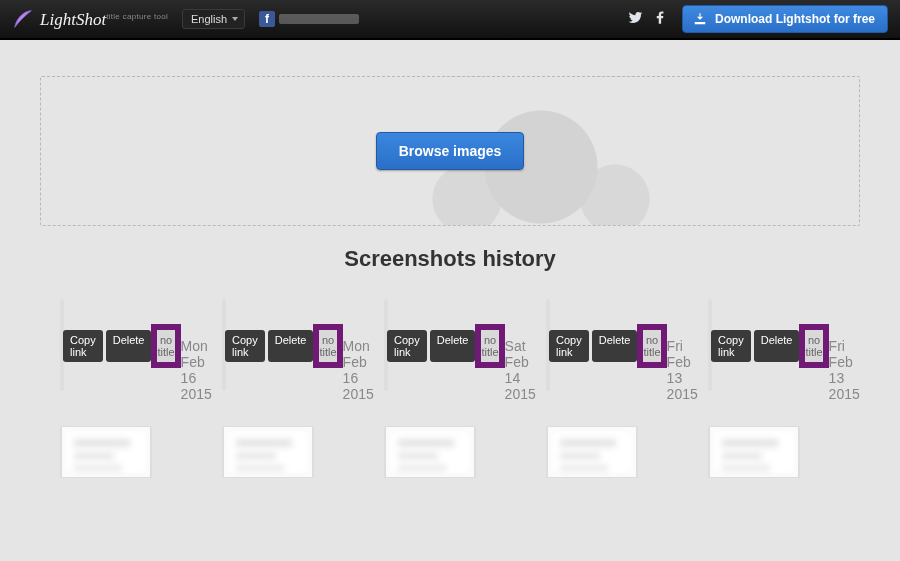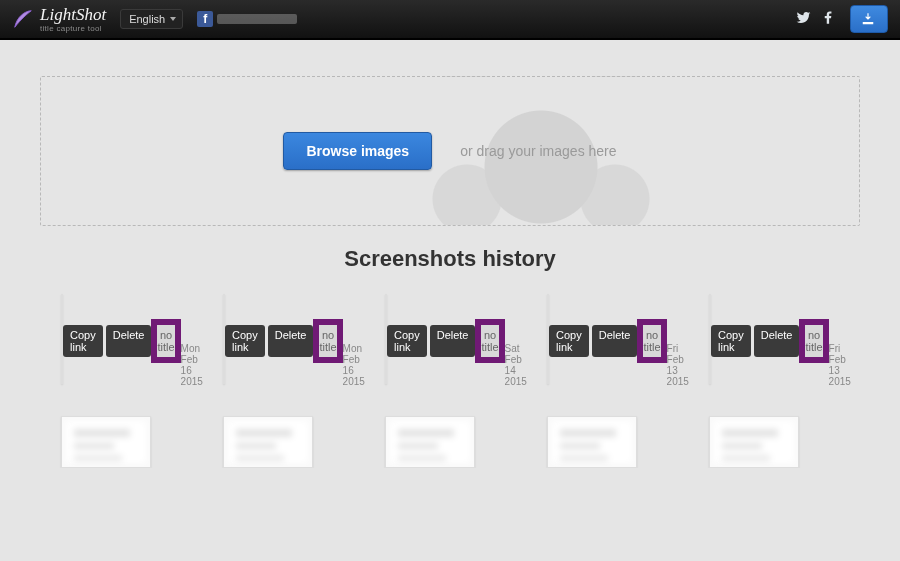--- a/index.html
+++ b/index.html
@@ -13,21 +13,21 @@
     .header {
       height: 40px;
       background: linear-gradient(to bottom, #2a2a2a, #111);
       border-bottom: 2px solid #000;
       display: flex;
       align-items: center;
       padding: 0 12px;
     }
     .logo { display: flex; align-items: center; gap: 6px; margin-right: 14px; }
     .logo svg { flex-shrink: 0; }
-    .logo-text { display: flex; flex-direction: column; line-height: 1; }
+    .logo-text { display: flex; flex-direction: row; line-height: 1; }
     .brand { font-family: Georgia, 'Times New Roman', serif; font-style: italic; color: #f3f3f3; font-size: 17px; }
     .brand-sub { font-size: 8px; color: #8a8a8a; margin-top: 2px; letter-spacing: .3px; }
     .lang-select {
       background: #222; color: #ddd; border: 1px solid #3a3a3a; border-radius: 3px;
       font-size: 11px; padding: 3px 17px 3px 8px; position: relative; margin-right: 14px;
     }
     .lang-select::after { content:""; position:absolute; right:6px; top:50%; width:0;height:0;border-left:3px solid transparent;border-right:3px solid transparent;border-top:4px solid #aaa;transform:translateY(-50%); }
     .fb-box { display:flex; align-items:center; gap:4px; }
     .fb-badge { width:16px;height:16px;background:#3b5998;color:#fff;font-weight:bold;font-size:12px;display:flex;align-items:flex-end;justify-content:center;padding-bottom:1px;border-radius:2px; }
     .fb-name { width:80px; height:10px; background:rgba(200,200,200,.35); border-radius:2px; }
@@ -84,21 +84,21 @@
         radial-gradient(ellipse at 42% 40%, #9a3d5c 18px, transparent 19px),
         linear-gradient(#6d4433,#6d4433) 0 0/100% 18px no-repeat,
         #b89b80;
     }
     .btn-row { display:flex; gap:3px; margin-bottom:4px; }
     .mini-btn { background:#3a3a3a; color:#fff; font-size:11px; padding:4px 7px; border-radius:3px; }
     .title-input {
       width:120px; background:#d9d9d9; border:6px solid #701a75; text-align:center;
       font-size:11px; color:#666; padding:4px 0; margin-bottom:5px;
     }
-    .date { font-size:10px; color:#888;margin-top:44px; }
+    .date { font-size:14px; color:#888;margin-top:44px; }
     .grid2 { display:flex; justify-content:center; gap:32px; padding:0 40px; margin-top:4px; }
     .grid2 .thumb { height:52px; margin-bottom:0; }
   </style>
 </head>
 <body>
 
 <div class="header">
   <div class="logo">
     <svg width="22" height="22" viewBox="0 0 24 24">
       <path d="M3 21 C 5 10, 14 3, 21 3 C 17 6, 10 12, 3 21 Z" fill="#b18be0" stroke="#8d5fd3" stroke-width="1"></path>
@@ -125,28 +125,28 @@
     <span>
       <svg viewBox="0 0 24 24">
           <path d="M13 22v-9h3l.5-3.5H13V7.3c0-1 .3-1.7 1.8-1.7h1.9V2.4c-.3 0-1.5-.1-2.8-.1-2.8 0-4.7 1.7-4.7 4.8v2.4H6V13h3.2v9H13z"></path>
         </svg>
     </span>
   </div>
   <div class="download-btn">
     <svg viewBox="0 0 24 24">
         <path d="M12 2v10m0 0l-4-4m4 4l4-4M4 18h16v2H4z" stroke="#fff" stroke-width="2" fill="none"></path>
       </svg>
+    <span>Download Lightshot for free</span>
   </div>
 </div>
 
 <div class="dropzone">
   <div class="browse-btn">
     <span>Browse images</span>
   </div>
-  <span class="drag-hint">or drag your images here</span>
 </div>
 
 <div class="history-title">Screenshots history</div>
 
 <div class="grid">
   <div class="card">
     <div class="thumb photo"></div>
     <div class="btn-row">
       <span class="mini-btn">Copy link</span>
       <span class="mini-btn">Delete</span>

